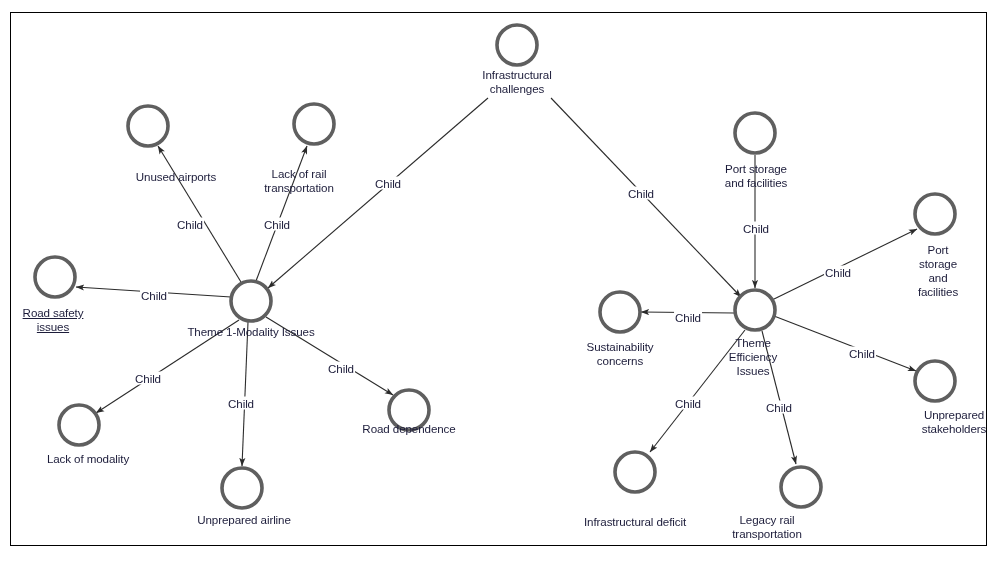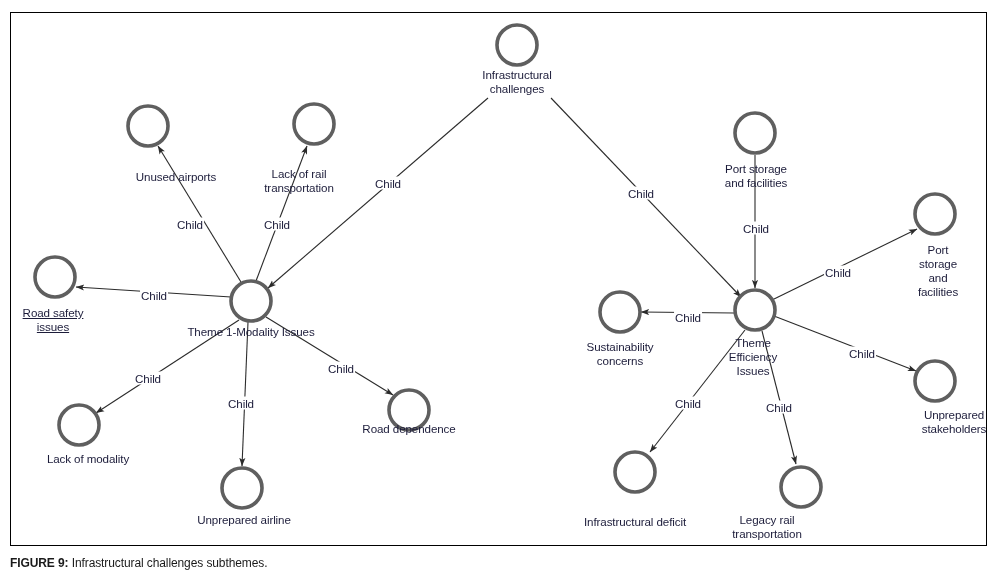--- a/index.html
+++ b/index.html
@@ -164,17 +164,14 @@
       <div class="edge-label" style="left: 241px; top: 403px;">Child</div>
       <div class="edge-label" style="left: 341px; top: 368px;">Child</div>
       <div class="edge-label" style="left: 756px; top: 228px;">Child</div>
       <div class="edge-label" style="left: 838px; top: 272px;">Child</div>
       <div class="edge-label" style="left: 862px; top: 353px;">Child</div>
       <div class="edge-label" style="left: 688px; top: 317px;">Child</div>
       <div class="edge-label" style="left: 688px; top: 403px;">Child</div>
       <div class="edge-label" style="left: 779px; top: 407px;">Child</div>
     </div>
 
-  <div id="figure-caption">
-    <span class="cap-label">FIGURE 9:</span><span class="cap-text"> Infrastructural challenges subthemes.</span>
-  </div>
 
 </div>
 
 </body></html>

